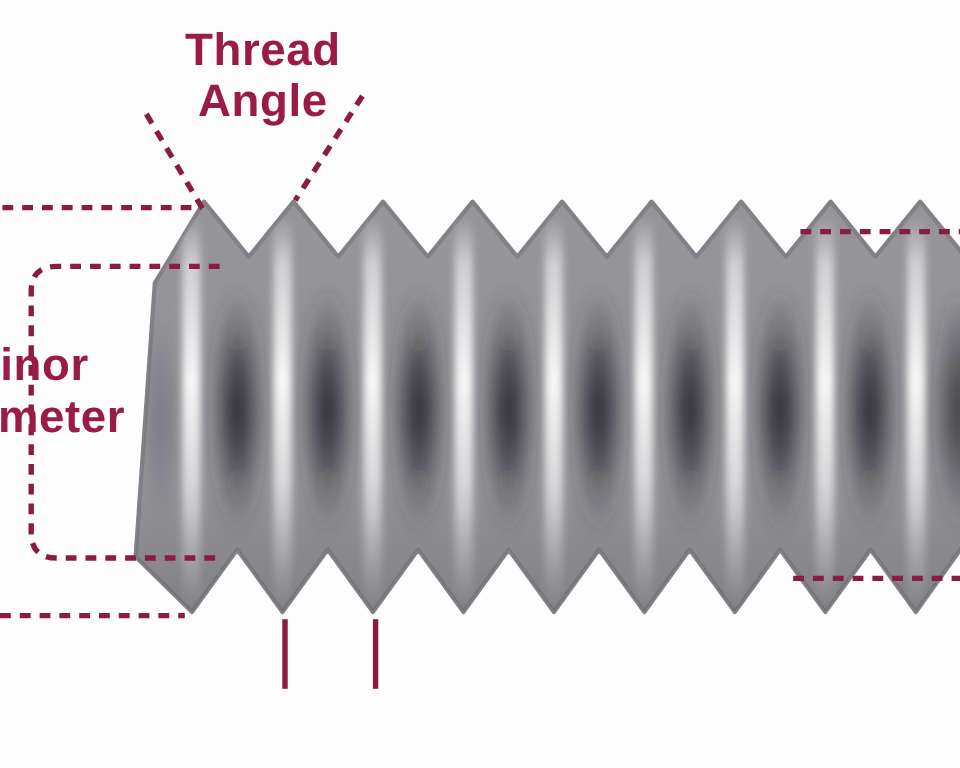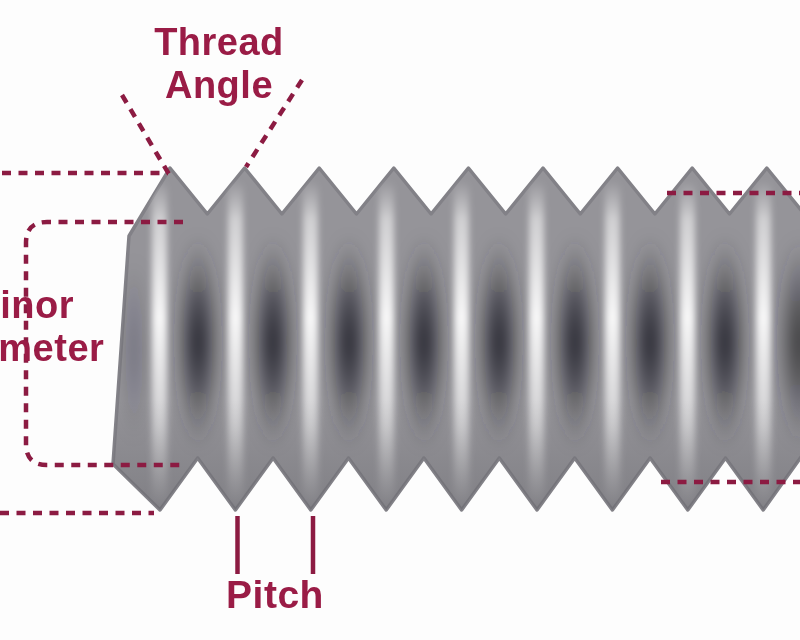--- a/index.html
+++ b/index.html
@@ -108,17 +108,14 @@
       <line x1="313" y1="516" x2="313" y2="574"></line>
     </g>
   </svg>
 
   <div class="label" id="thread-angle-label">
     <span>Thread Angle</span>
   </div>
   <div class="label" id="minor-diameter-label">
     <span>Minor Diameter</span>
   </div>
-  <div class="label" id="pitch-label">
-    <span>Pitch</span>
-  </div>
 
 </div>
 
 </body></html>

